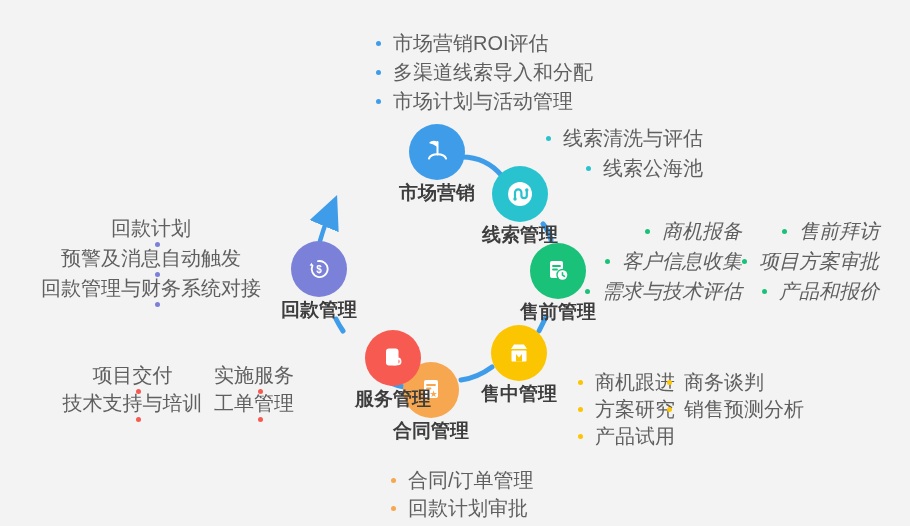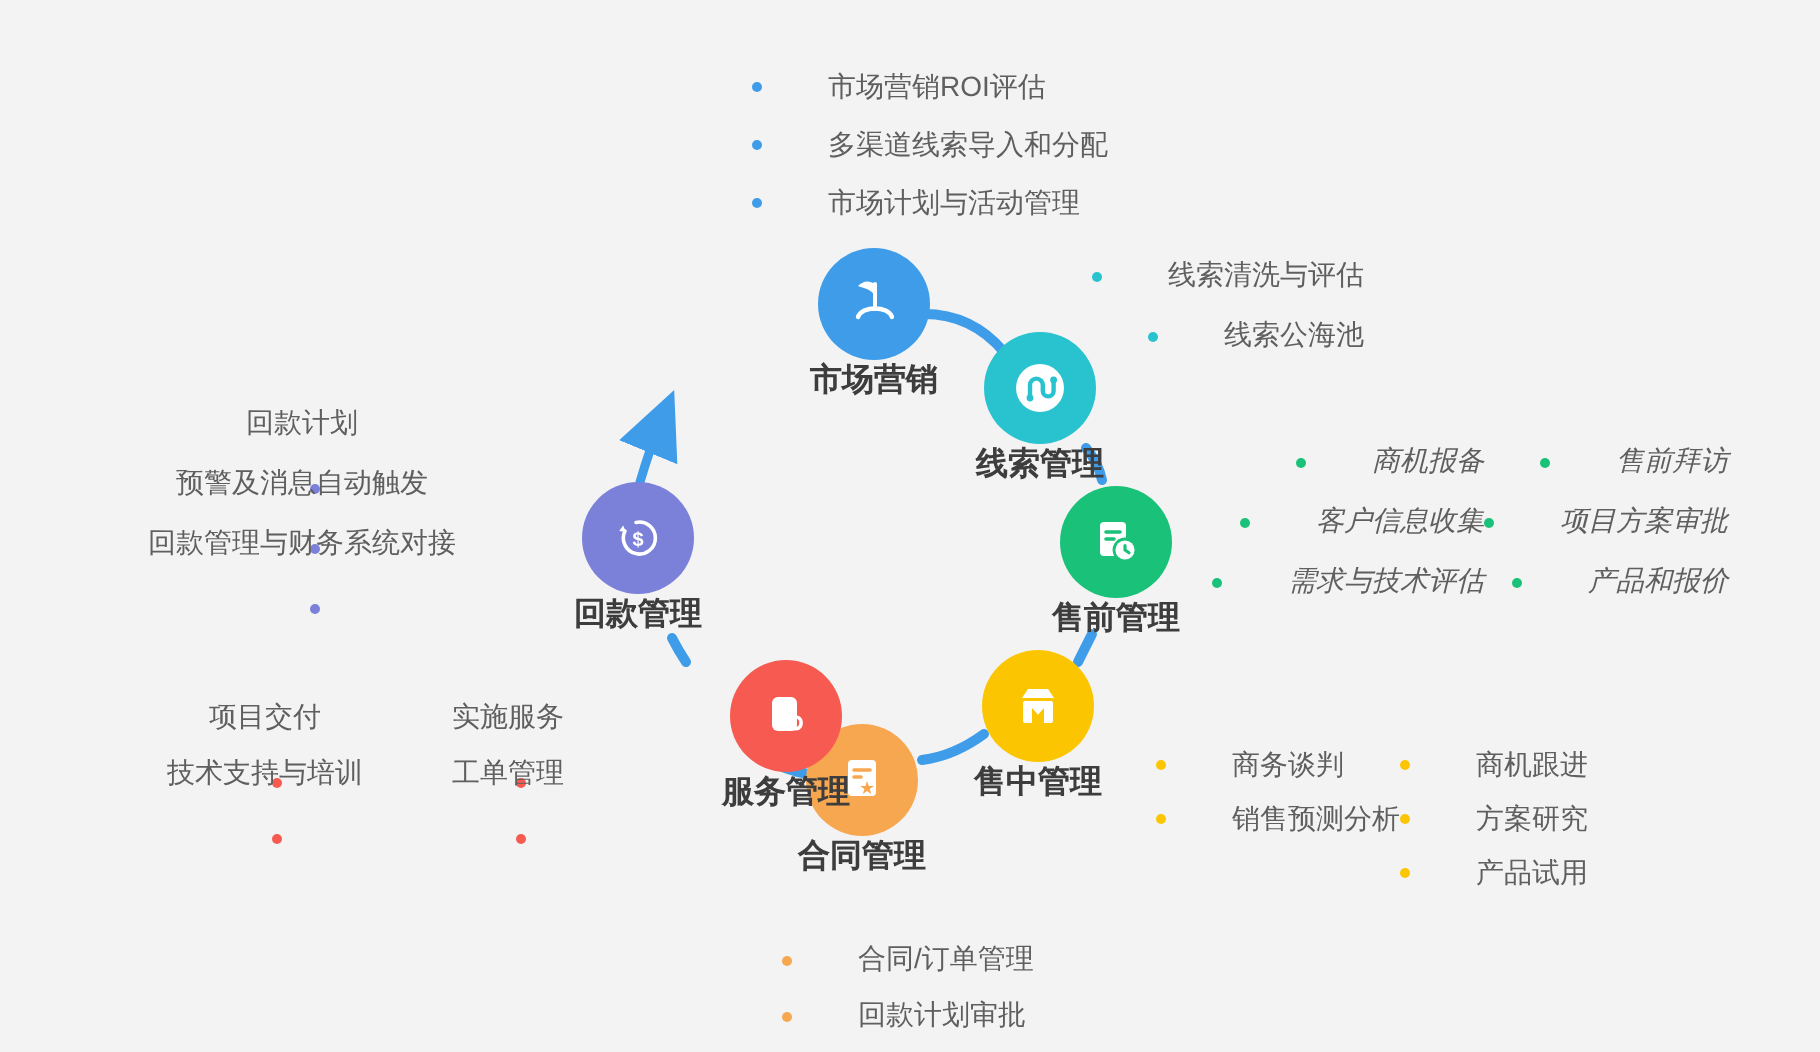--- a/index.html
+++ b/index.html
@@ -12,34 +12,34 @@
   .conn { stroke:#3e9ce9; stroke-width:5; fill:none; stroke-linecap:round; }
   .conn-arrow { stroke:#3e9ce9; stroke-width:4.5; fill:none; stroke-linecap:round; }
 
   .node { position:absolute; width:56px; height:56px; }
   .circle {
     width:56px; height:56px; border-radius:50%;
     display:flex; align-items:center; justify-content:center;
   }
   .node-label {
     position:absolute; top:56px; left:50%; transform:translateX(-50%);
-    white-space:nowrap; font-size:16px; font-weight:600; color:#3d3d3d;
+    white-space:nowrap; font-size:19px; font-weight:600; color:#3d3d3d;
   }
   .c-marketing { background:#3e9ce9; }
   .c-leads     { background:#28c3cf; }
   .c-presales  { background:#19c278; }
   .c-insales   { background:#fcc502; }
   .c-contract  { background:#f6a750; }
   .c-service   { background:#f75a50; }
   .c-payment   { background:#7b80d9; }
 
   .list { position:absolute; }
   .list-row {
     display:flex; align-items:center; height:29px;
-    font-size:14px; color:#5f5f5f; white-space:nowrap;gap:21px;
+    font-size:20px; color:#5f5f5f; white-space:nowrap;
   }
   .list-row.trail { justify-content:flex-end;flex-direction:column; }
   .dot { width:5px; height:5px; border-radius:50%; flex:0 0 auto; }
   .dot.lead  { margin-right:12px; }
   .dot.trail { margin-left:12px; }
   .b-blue   { background:#3e9ce9; }
   .b-teal   { background:#28c3cf; }
   .b-green  { background:#19c278; }
   .b-yellow { background:#fcc502; }
   .b-orange { background:#f6a750; }
@@ -203,42 +203,42 @@
         <span>项目方案审批</span>
       </div>
       <div class="list-row">
         <span class="dot lead b-green"></span>
         <span>产品和报价</span>
       </div>
     </div>
   </div>
 
   <div class="list cols h27" style="left:578px;top:369px;">
+    <div style="width:89px;">
+      <div class="list-row">
+        <span class="dot lead b-yellow"></span>
+        <span>商机跟进</span>
+      </div>
+      <div class="list-row">
+        <span class="dot lead b-yellow"></span>
+        <span>方案研究</span>
+      </div>
+      <div class="list-row">
+        <span class="dot lead b-yellow"></span>
+        <span>产品试用</span>
+      </div>
+    </div>
     <div>
       <div class="list-row">
         <span class="dot lead b-yellow"></span>
         <span>商务谈判</span>
       </div>
       <div class="list-row">
         <span class="dot lead b-yellow"></span>
         <span>销售预测分析</span>
-      </div>
-    </div>
-    <div style="width:89px;">
-      <div class="list-row">
-        <span class="dot lead b-yellow"></span>
-        <span>商机跟进</span>
-      </div>
-      <div class="list-row">
-        <span class="dot lead b-yellow"></span>
-        <span>方案研究</span>
-      </div>
-      <div class="list-row">
-        <span class="dot lead b-yellow"></span>
-        <span>产品试用</span>
       </div>
     </div>
   </div>
 
   <div class="list h28" style="left:391px;top:466px;">
     <div class="list-row">
       <span class="dot lead b-orange"></span>
       <span>合同/订单管理</span>
     </div>
     <div class="list-row">

